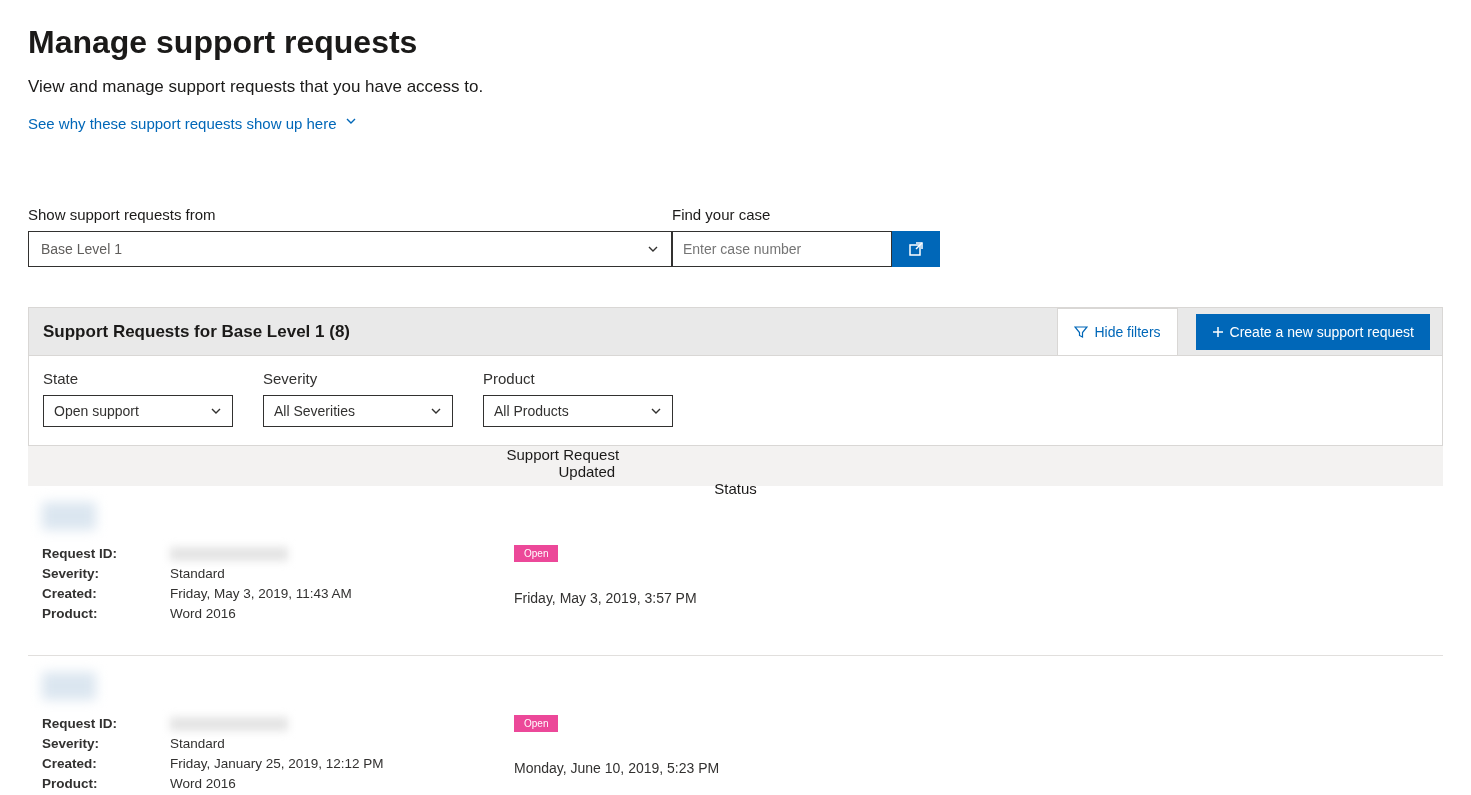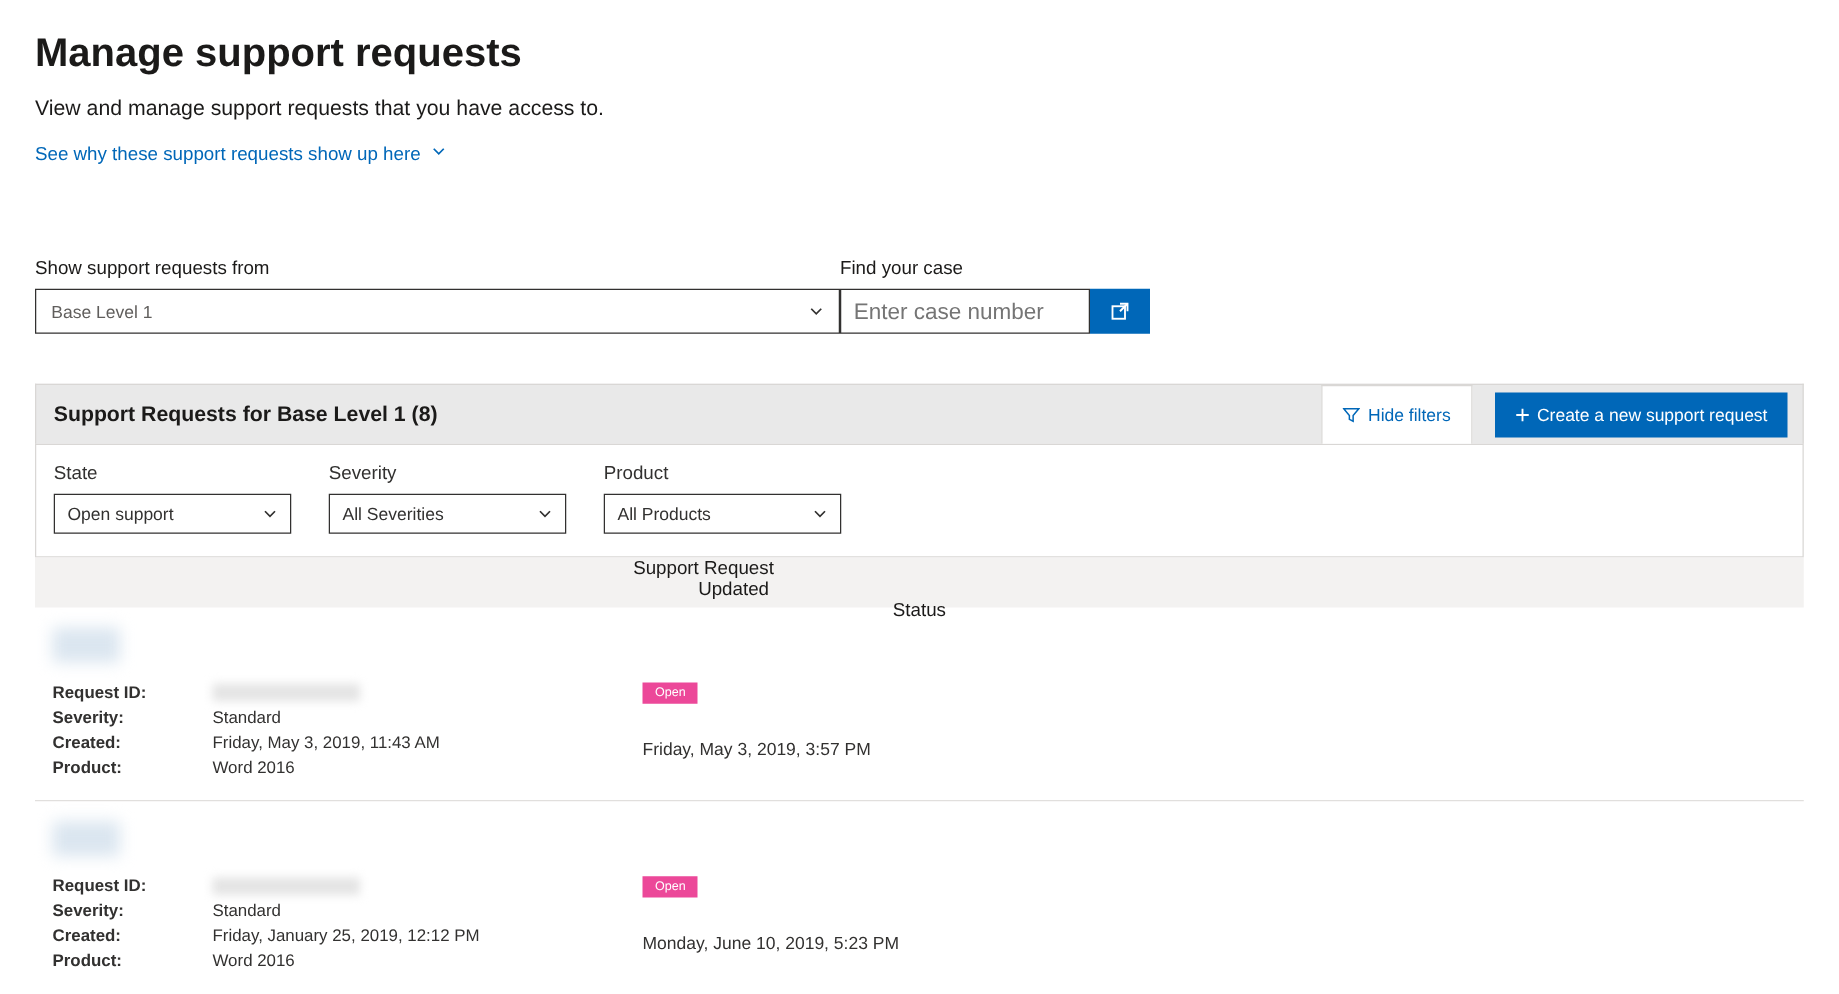--- a/index.html
+++ b/index.html
@@ -50,25 +50,25 @@
     padding: 0 12px;
     display: flex;
     align-items: center;
     justify-content: space-between;
     cursor: pointer;
     color: #605e5c;
     font-size: 14px;
   }
   .find-row { display: flex; }
   .find-input {
-    width: 200px;
+    width: 220px;
     height: 36px;
     border: 1px solid #323130;
     padding: 0 10px;
-    font-size: 18px;
+    font-size: 14px;
     outline: none;
   }
   .find-btn {
     width: 48px;
     height: 36px;
     background: #0067b8;
     border: none;
     display: flex;
     align-items: center;
     justify-content: center;
@@ -153,21 +153,21 @@
     font-weight: 400;
     font-size: 15px;
     color: #1b1a19;
     flex-direction: column;
   }
   .col-req { width: 486px; padding-left: 14px; }
   .col-upd { width: 354px; }
   .col-stat { flex: 1; }
   .table-row {
     border-bottom: 1px solid #e1dfdd;
-    padding: 16px 0 16px 0;
+    padding: 16px 0 31px 0;
     display: flex;
   }
   .table-row:last-child { border-bottom: none; }
   .req-cell { width: 486px; padding-left: 14px; }
   .upd-cell { width: 354px; padding-top: 42px; }
   .logo-blur {
     width: 54px; height: 28px;
     background: #dbe6f0;
     filter: blur(6px);
     border-radius: 2px;

